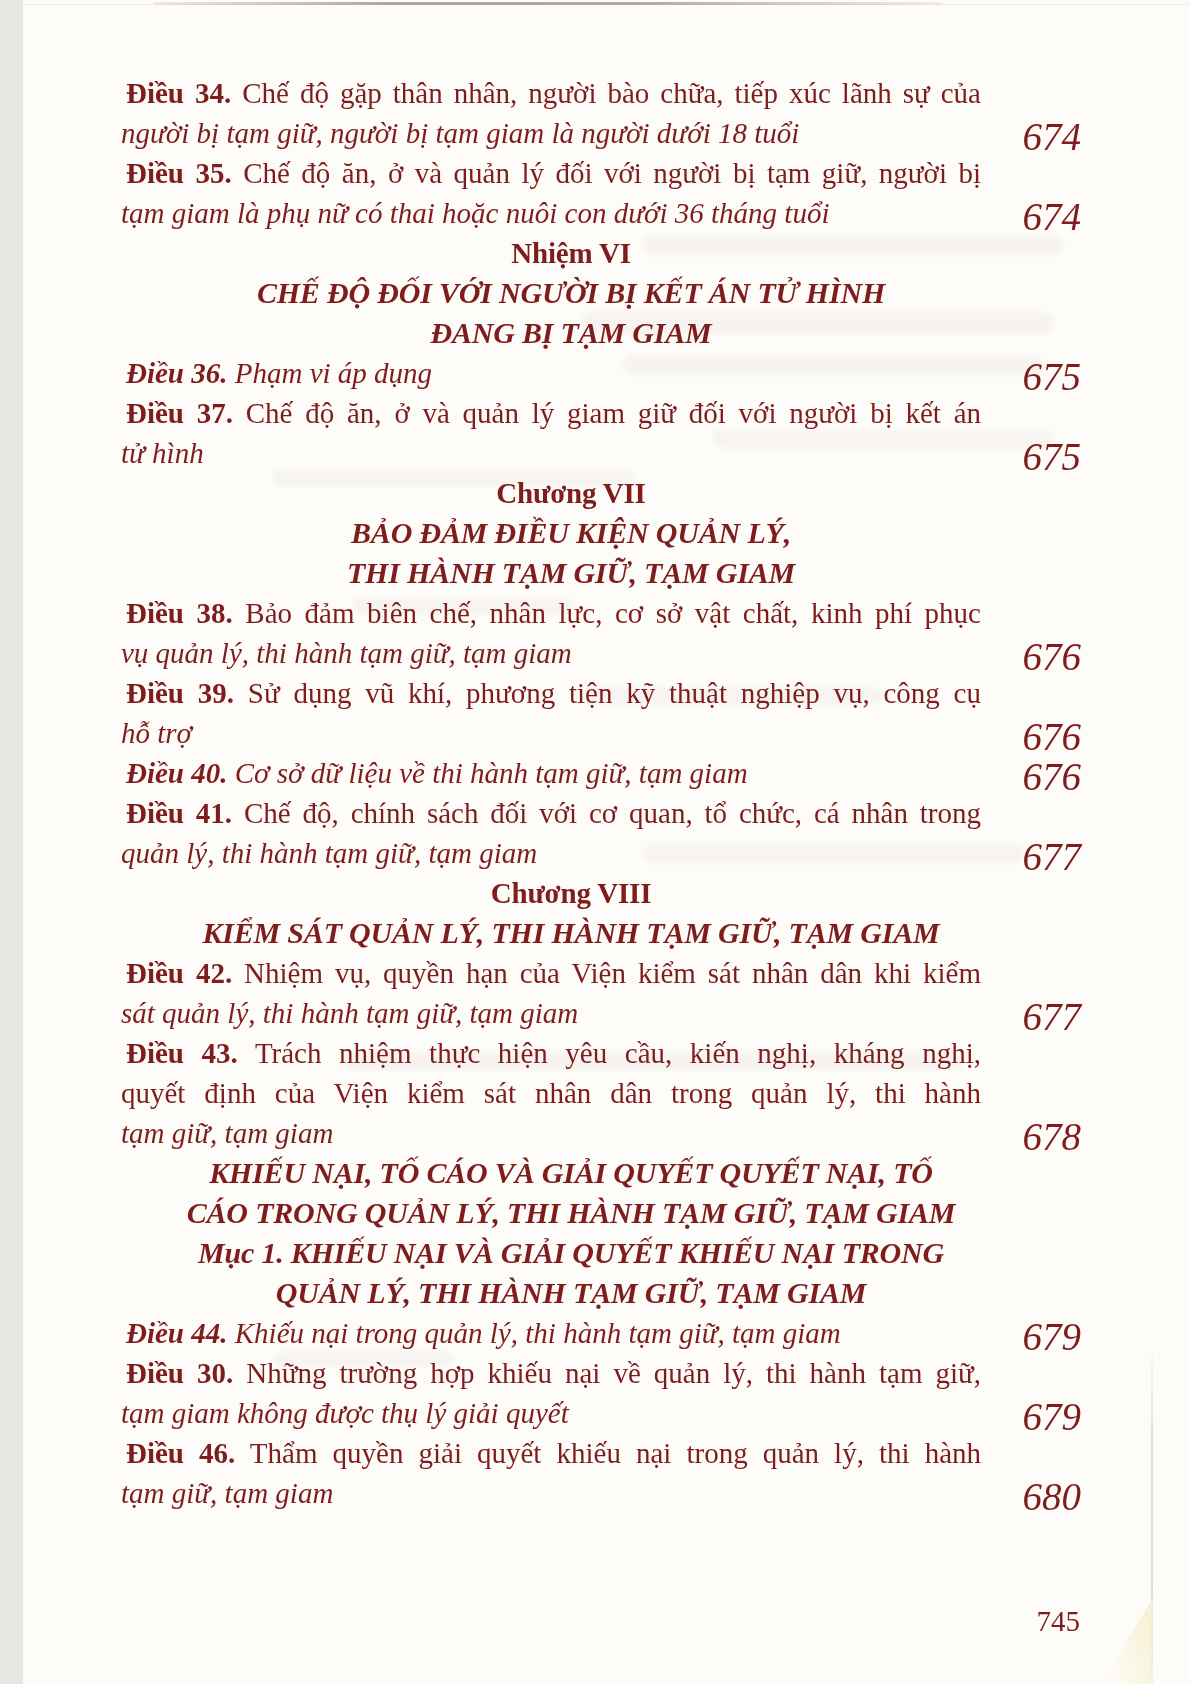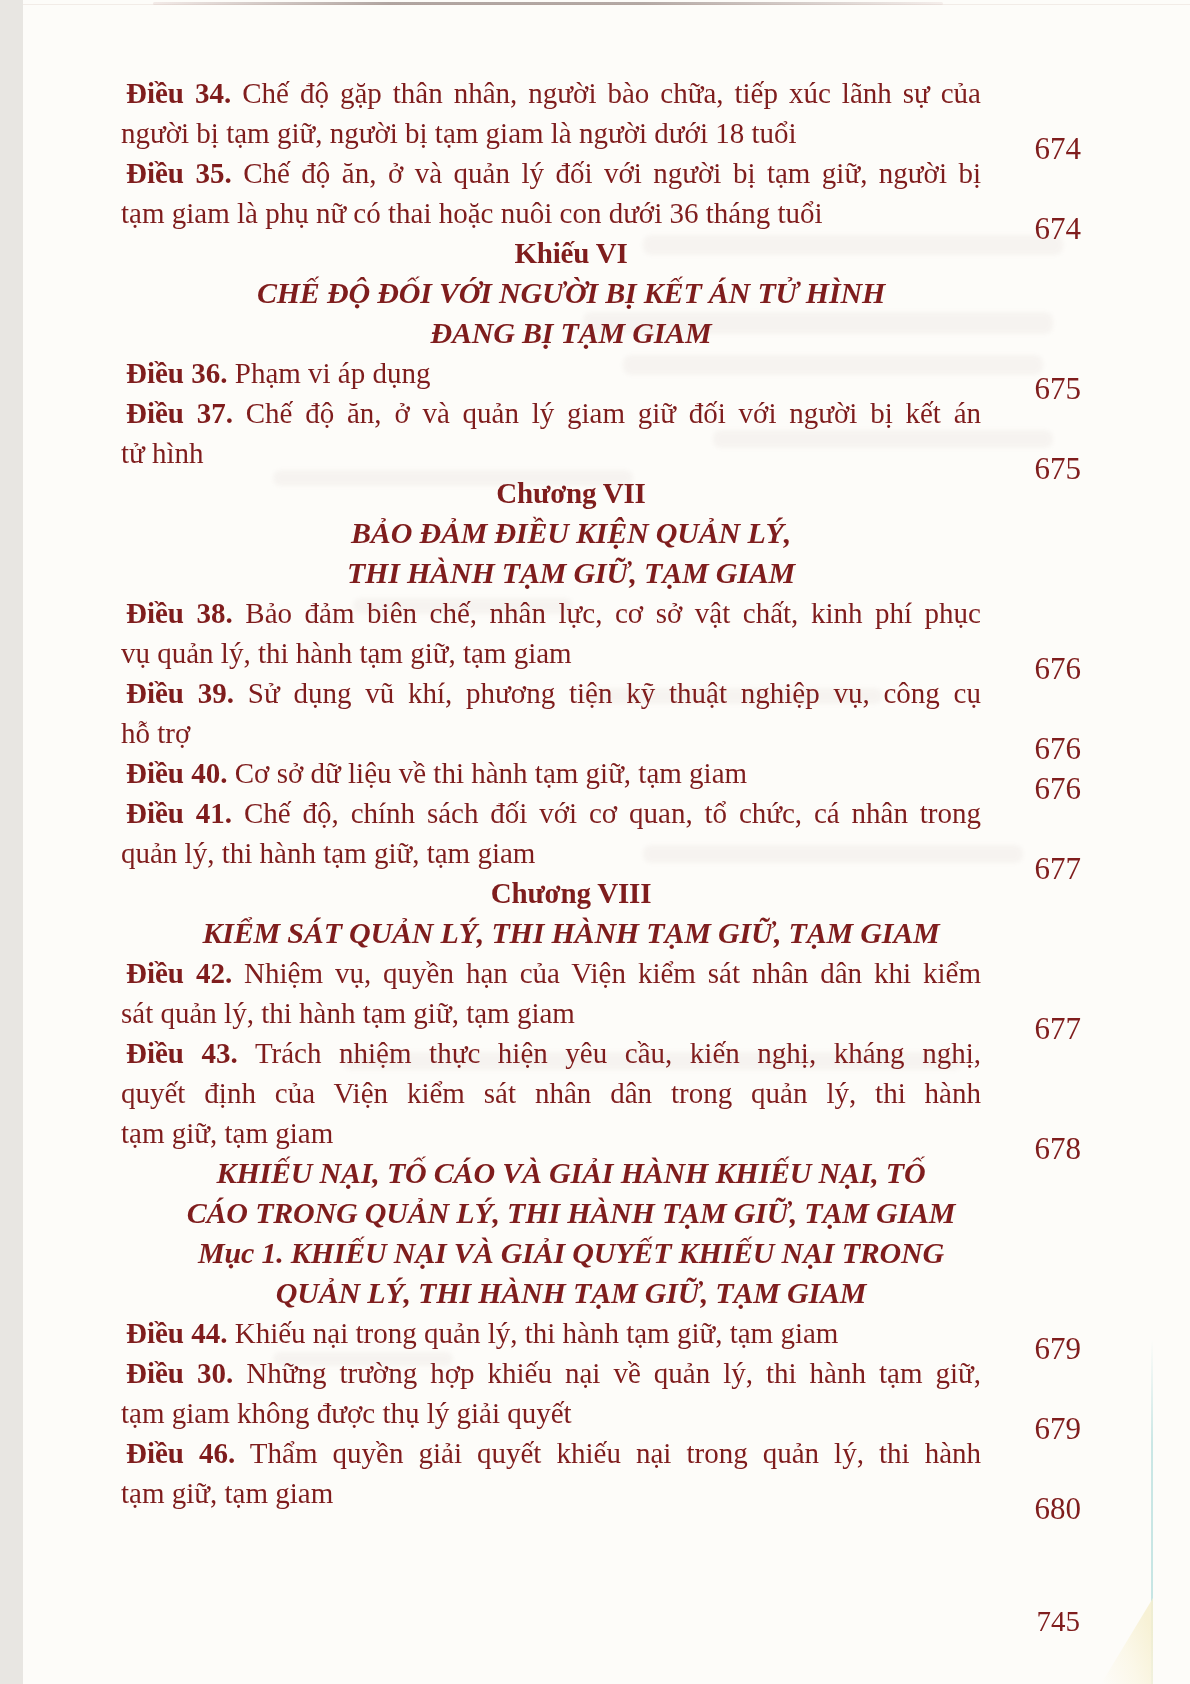--- a/index.html
+++ b/index.html
@@ -37,31 +37,31 @@
   .toc {
     position:absolute; left:98px; top:73px; width:960px;
   }
   .entry { position:relative; }
   .line {
     position:relative; box-sizing:border-box; width:100%;
     padding-right:100px; font-size:29px; line-height:40px;
     white-space:nowrap;
   }
   .line.just { text-align:justify; text-align-last:justify; text-justify:inter-word; }
-  .line.lastline { text-align:left; }
+  .line.lastline { text-align:left;font-style:italic; }
   .line.first { text-indent:5px; }
   .line.center {
     text-align:center; font-weight:bold; padding-left:40px;
     letter-spacing:-0.2px;
   }
   .entry.chapter .line { font-size:29px; }
   .entry.chapter-title .line, .entry.section-title .line { font-size:30px;font-style:italic; }
   .lbl { font-weight:bold; }
   .pagenum {
-    position:absolute; right:0; top:16px; font-size:31px; line-height:40px;
+    position:absolute; right:0; top:4px; font-size:39px; line-height:40px;
     font-weight:normal; text-indent:0;
   }
   .footer-num {
     position:absolute; right:133px; top:1603px;
     font-size:29px; line-height:36px;
   }
 </style>
 </head>
 <body>
 
@@ -83,21 +83,21 @@
   <div class="toc">
       <div class="entry article">
         <div class="line just first"><span class="lbl">Điều 34.</span> Chế độ gặp thân nhân, người bào chữa, tiếp xúc lãnh sự của</div>
         <div class="line lastline">người bị tạm giữ, người bị tạm giam là người dưới 18 tuổi<span class="pagenum">674</span></div>
       </div>
       <div class="entry article">
         <div class="line just first"><span class="lbl">Điều 35.</span> Chế độ ăn, ở và quản lý đối với người bị tạm giữ, người bị</div>
         <div class="line lastline">tạm giam là phụ nữ có thai hoặc nuôi con dưới 36 tháng tuổi<span class="pagenum">674</span></div>
       </div>
       <div class="entry chapter">
-        <div class="line center">Khiếu VI</div>
+        <div class="line center">Nhiệm VI</div>
       </div>
       <div class="entry chapter-title">
         <div class="line center">CHẾ ĐỘ ĐỐI VỚI NGƯỜI BỊ KẾT ÁN TỬ HÌNH</div>
         <div class="line center">ĐANG BỊ TẠM GIAM</div>
       </div>
       <div class="entry article">
         <div class="line lastline first"><span class="lbl">Điều 36.</span> Phạm vi áp dụng<span class="pagenum">675</span></div>
       </div>
       <div class="entry article">
         <div class="line just first"><span class="lbl">Điều 37.</span> Chế độ ăn, ở và quản lý giam giữ đối với người bị kết án</div>
@@ -134,21 +134,21 @@
       <div class="entry article">
         <div class="line just first"><span class="lbl">Điều 42.</span> Nhiệm vụ, quyền hạn của Viện kiểm sát nhân dân khi kiểm</div>
         <div class="line lastline">sát quản lý, thi hành tạm giữ, tạm giam<span class="pagenum">677</span></div>
       </div>
       <div class="entry article">
         <div class="line just first"><span class="lbl">Điều 43.</span> Trách nhiệm thực hiện yêu cầu, kiến nghị, kháng nghị,</div>
         <div class="line just">quyết định của Viện kiểm sát nhân dân trong quản lý, thi hành</div>
         <div class="line lastline">tạm giữ, tạm giam<span class="pagenum">678</span></div>
       </div>
       <div class="entry chapter-title">
-        <div class="line center">KHIẾU NẠI, TỐ CÁO VÀ GIẢI HÀNH KHIẾU NẠI, TỐ</div>
+        <div class="line center">KHIẾU NẠI, TỐ CÁO VÀ GIẢI QUYẾT QUYẾT NẠI, TỐ</div>
         <div class="line center">CÁO TRONG QUẢN LÝ, THI HÀNH TẠM GIỮ, TẠM GIAM</div>
       </div>
       <div class="entry section-title">
         <div class="line center"><span class="lbl">Mục 1.</span> KHIẾU NẠI VÀ GIẢI QUYẾT KHIẾU NẠI TRONG</div>
         <div class="line center">QUẢN LÝ, THI HÀNH TẠM GIỮ, TẠM GIAM</div>
       </div>
       <div class="entry article">
         <div class="line lastline first"><span class="lbl">Điều 44.</span> Khiếu nại trong quản lý, thi hành tạm giữ, tạm giam<span class="pagenum">679</span></div>
       </div>
       <div class="entry article">

